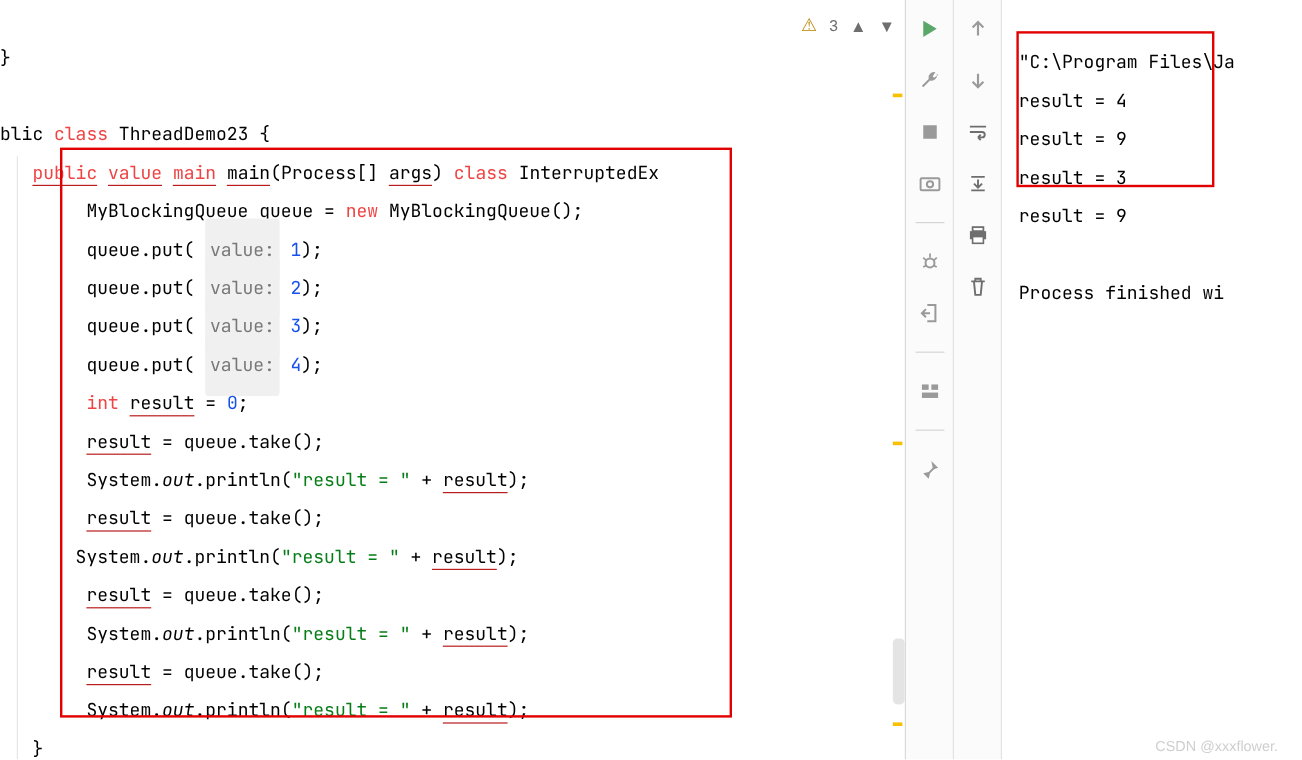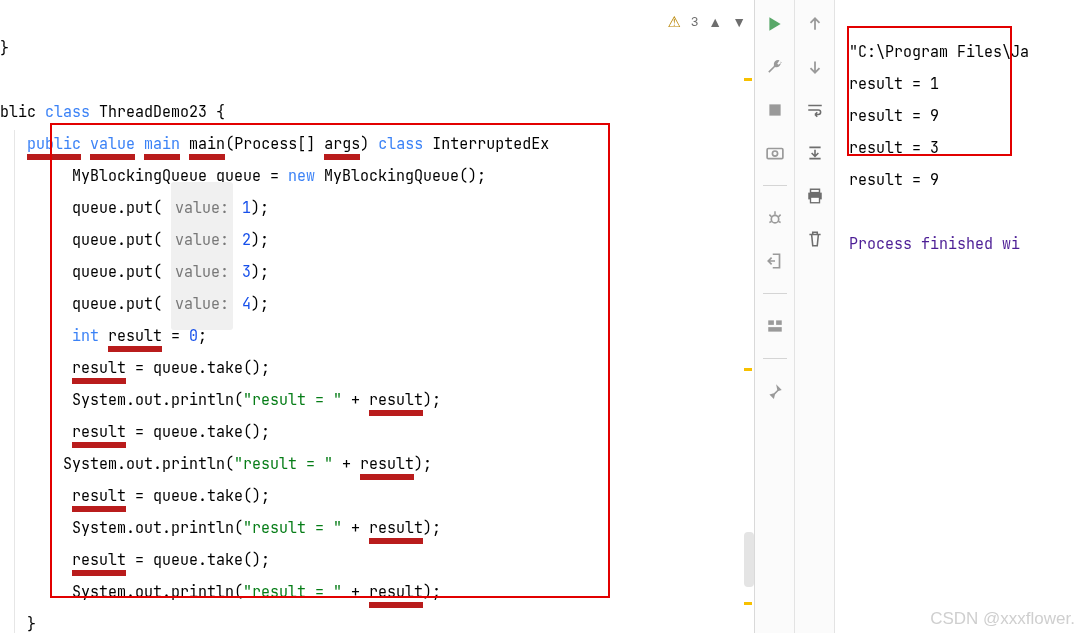--- a/index.html
+++ b/index.html
@@ -33,32 +33,32 @@
     position: absolute;
     left: 14px; width: 11px; top: 130px; bottom: 0;
     border-left: 1px solid #e6e6e6;
   }
   .code {
     position: absolute;
     left: 0; top: 0; right:0;
     padding-left: 0;
   }
   
-  .kw { color: #3b82f6; }
+  .kw { color: #ef4444; }
   .str { color: #067d17; }
   .num { color: #1750eb; }
   .hint {
     background: #f0f0f0;
     color: #787878;
     border-radius: 3px;
     padding: 16px 4px;
     font-style: normal;
   }
-  .field-italic { }
-  .local-under { border-bottom: 6px solid #b91c1c; }
+  .field-italic { font-style: italic; }
+  .local-under { border-bottom: 1px solid #b91c1c; }
   .redbox {
     border: 2px solid #e20000;
     position: absolute;
     pointer-events: none;
   }
   #redbox-code { left: 50px; top: 123px; width: 560px; height: 475px; }
   #redbox-out  { left: 12px; top: 26px;  width: 165px; height: 130px; }
 
   
   .inspections {
@@ -113,27 +113,27 @@
     position: relative;
     padding: 4px 4px 4px 14px;
     font-size: 15px;
     line-height: 32px;
     color: #000;
     overflow: hidden;
     font-family: "JetBrains Mono", Consolas, monospace;
     white-space: pre;
   }
   .console .path { color: #000; }
-  .console .finished { color: #4c1d95; text-align: right; }
+  .console .finished { color: #000000; text-align: right; }
   .watermark {
     position: absolute;
-    right: 10px; bottom: 4px;
+    right: 20px; bottom: 4px;
     color: #cfcfcf;
     font-family: sans-serif;
-    font-size: 17px;
+    font-size: 12px;
   }
   .editor-scroll-thumb{
     position:absolute; right:0; top:532px; width:10px; height:55px;
     background:#e4e4e4; border-radius:4px;
   }
 </style>
 </head>
 <body>
 
 <div class="editor">
@@ -262,21 +262,21 @@
     <div class="tbtn dark">
       <svg viewBox="0 0 16 16">
           <path d="M3 4h10M6 4V2h4v2M5 4l1 10h4l1-10" fill="none" stroke="currentColor" stroke-width="1.4"></path>
         </svg>
     </div>
   </div>
 </div>
 
 <div class="console">
 <span class="path">"C:\Program Files\Ja</span>
-<span>result = 1</span>
+<span>result = 4</span>
 <span>result = 9</span>
 <span>result = 3</span>
 <span>result = 9</span>
 <span></span>
 <span class="finished">Process finished wi</span>
   <div id="redbox-out" class="redbox"></div>
 </div>
 
 <div class="watermark">CSDN @xxxflower.</div>
 

